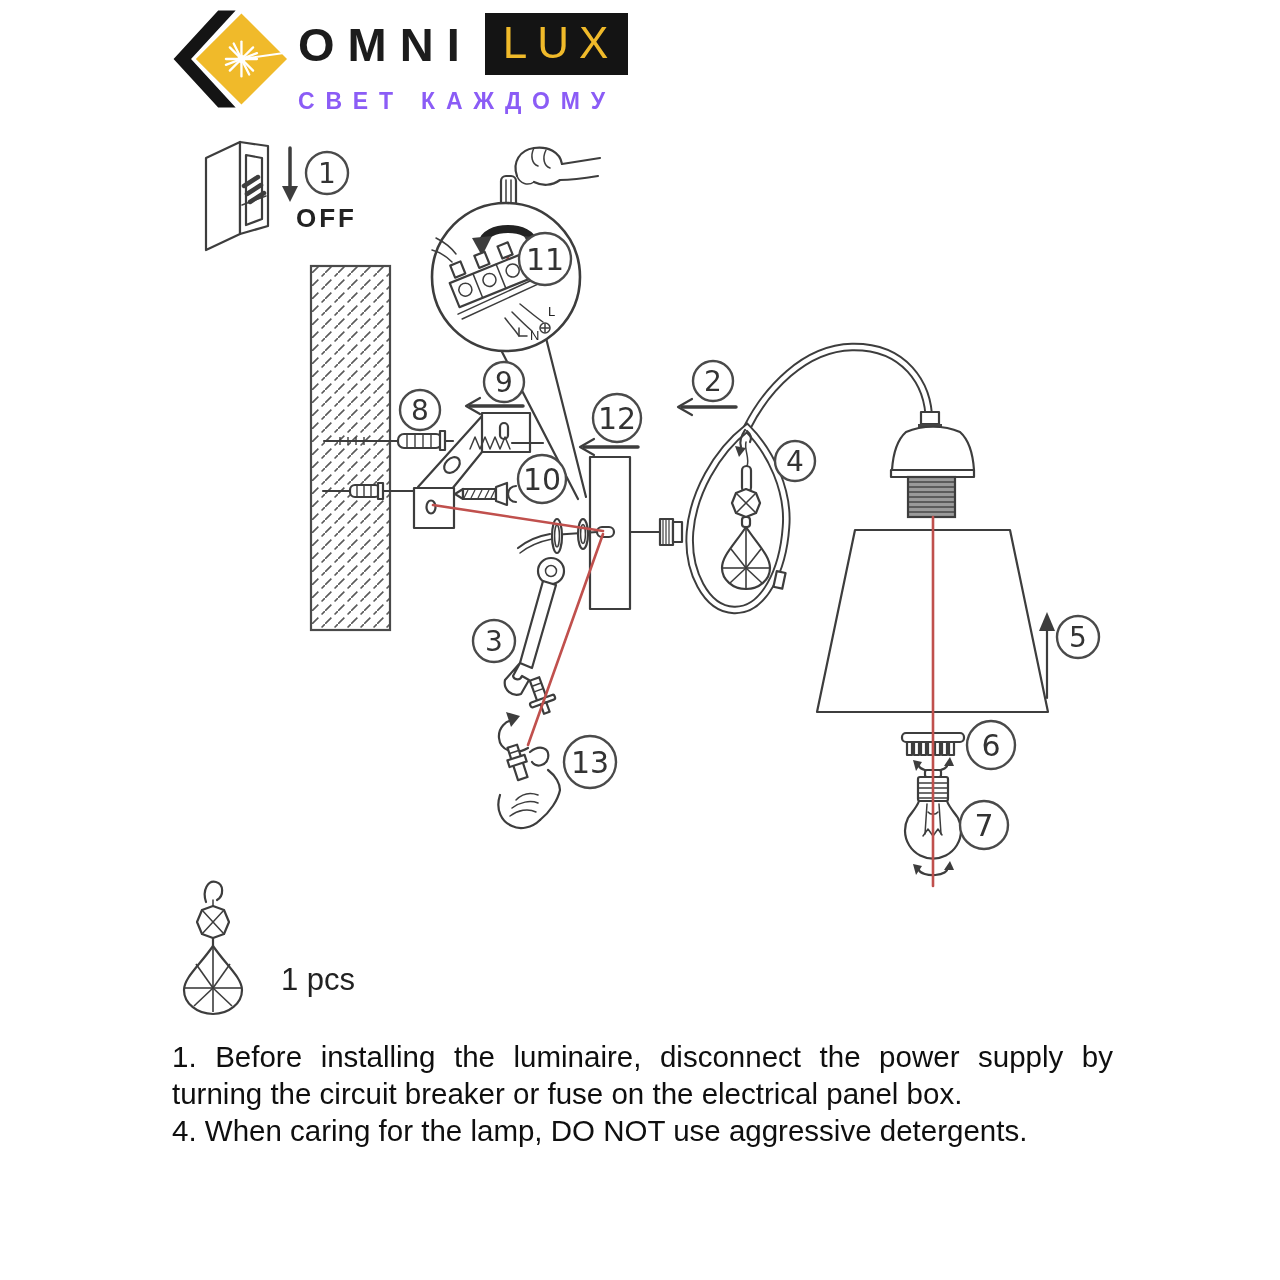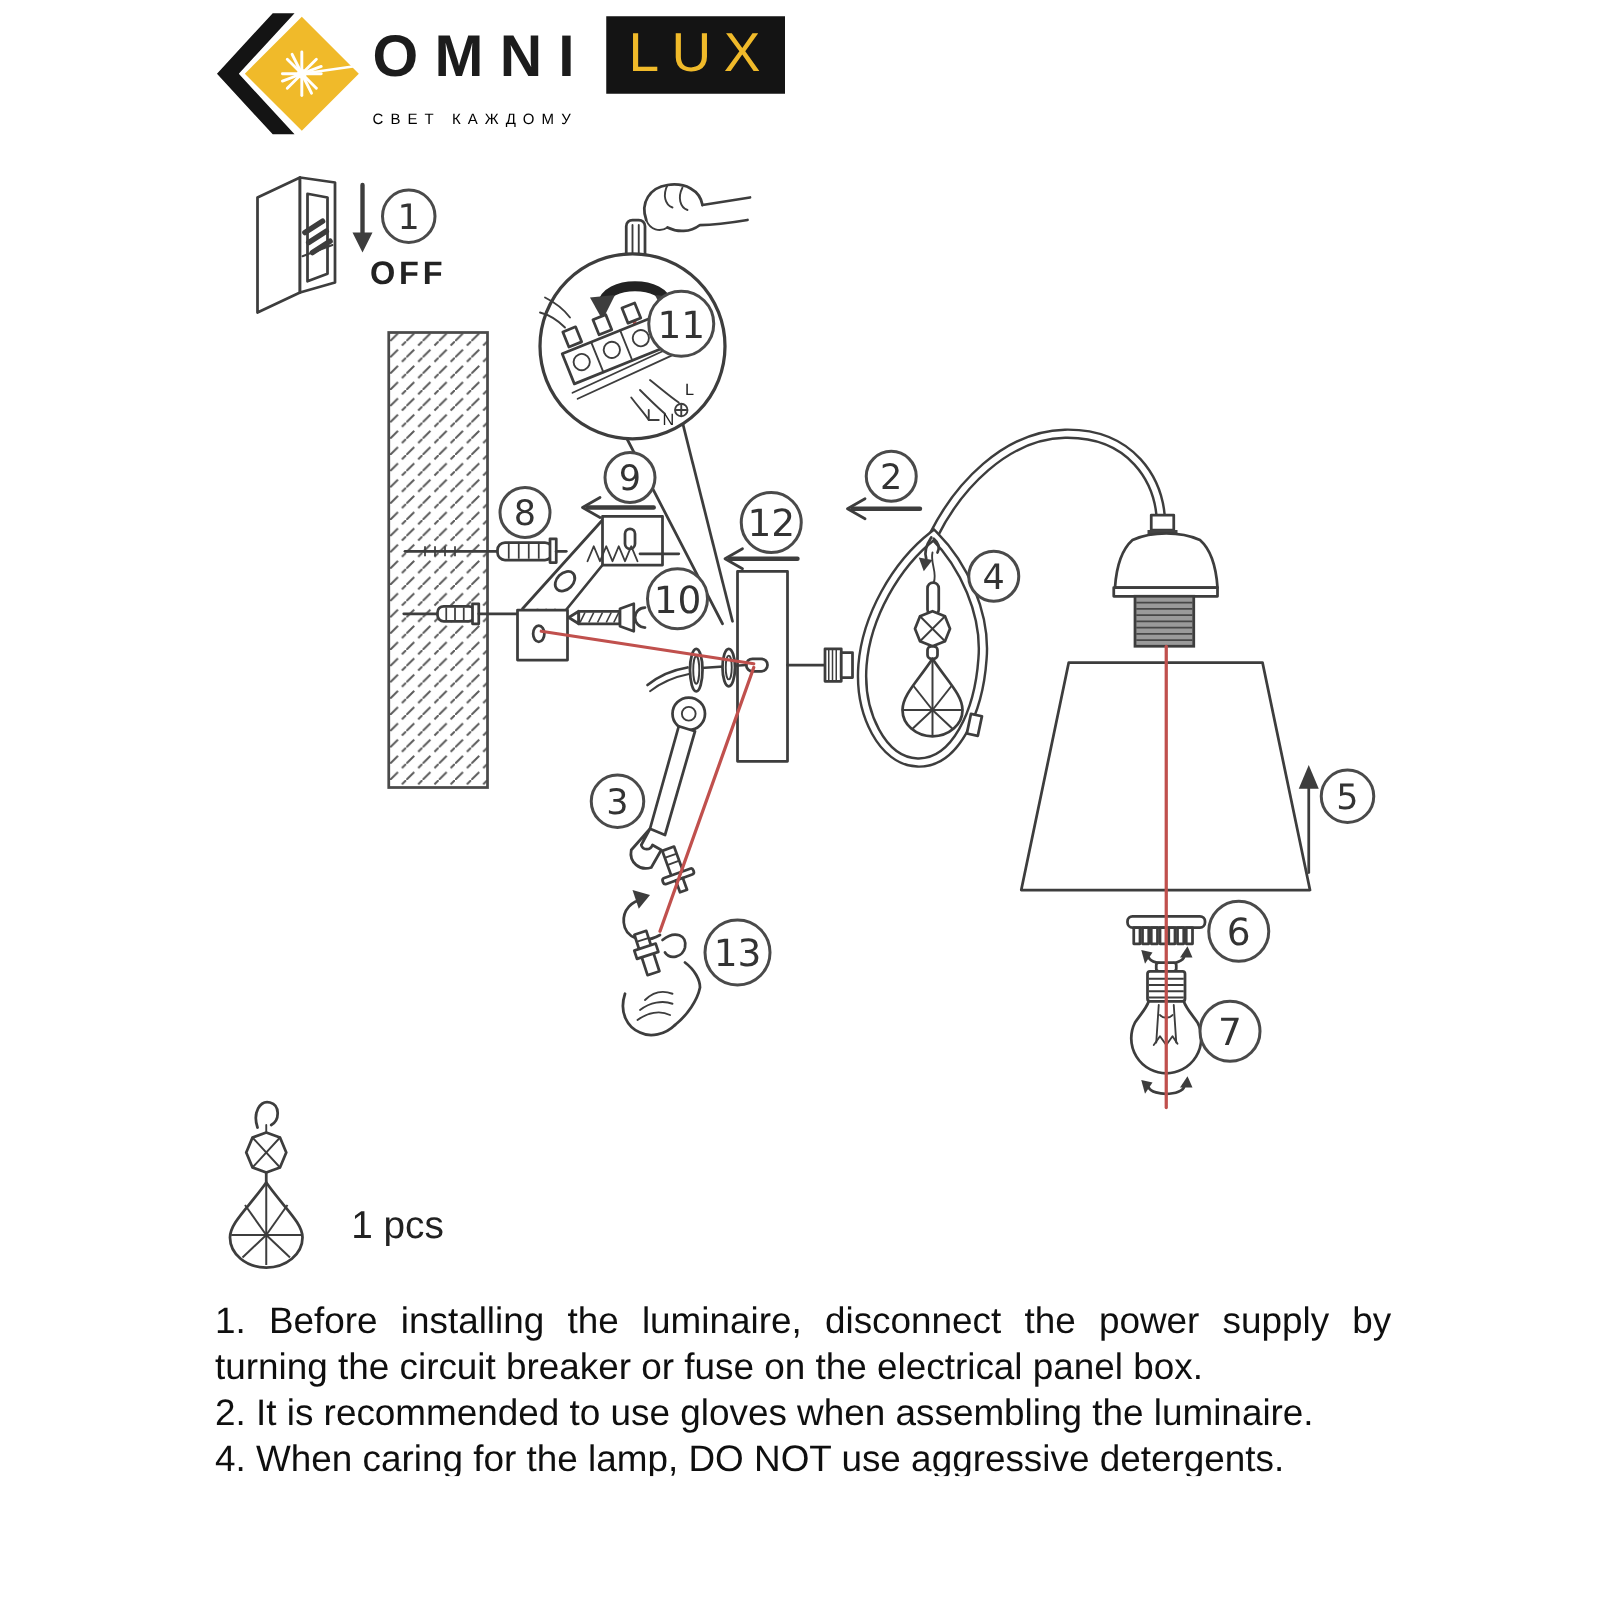--- a/index.html
+++ b/index.html
@@ -10,21 +10,21 @@
   html,body{margin:0;padding:0;background:#fff;}
   #page{position:relative;width:1280px;height:1181px;background:#fff;overflow:hidden;
         font-family:"Liberation Sans",sans-serif;}
   
   .logo{position:absolute;left:160px;top:8px;display:flex;align-items:flex-start;}
   .brand{margin-left:10px;}
   .brand-row{display:flex;align-items:center;height:72px;}
   .brand-omni{font-size:47px;font-weight:700;letter-spacing:13px;color:#1c1c1c;}
   .brand-lux{background:#141414;color:var(--brand-yellow);font-size:44px;font-weight:400;
              letter-spacing:10px;padding:8px 10px 10px 18px;margin-left:12px;line-height:1;}
-  .brand-tagline{font-size:12px;font-weight:400;letter-spacing:0.47em;color:#000000;margin-top:8px;}
+  .brand-tagline{font-size:23px;font-weight:700;letter-spacing:0.47em;color:#8b5cf6;margin-top:8px;}
   .model{position:absolute;left:636px;top:18px;font-size:53px;font-weight:700;color:#0e0e0e;letter-spacing:0;}
   
   #diagram{position:absolute;left:0;top:0;width:1280px;height:1280px;}
   .ln{stroke:var(--line);fill:none;stroke-width:2.2;stroke-linecap:round;stroke-linejoin:round;}
   .lnf{stroke:var(--line);fill:#fff;stroke-width:2.2;stroke-linejoin:round;}
   .thin{stroke-width:1.5;}
   .thick{stroke-width:3.5;}
   .soliddark{fill:var(--line);stroke:none;}
   .tube{stroke:var(--line);fill:none;stroke-width:8.5;}
   .tubeIn{stroke:#fff;fill:none;stroke-width:4.6;}
@@ -435,17 +435,16 @@
       <text class="badge-num" x="545" y="270">11</text>
       <circle class="badge" cx="617" cy="418" r="24"></circle>
       <text class="badge-num" x="617" y="429">12</text>
       <circle class="badge" cx="590" cy="762" r="26"></circle>
       <text class="badge-num" x="590" y="773">13</text>
     </g>
   </svg>
 
   <div class="instructions">
     <p>1. Before installing the luminaire, disconnect the power supply by turning the circuit breaker or fuse on the electrical panel box.</p>
-    <p>2. It is recommended to use gloves when assembling the luminaire.</p>
     <p>4. When caring for the lamp, DO NOT use aggressive detergents.</p>
   </div>
 
 </div>
 
 </body></html>

